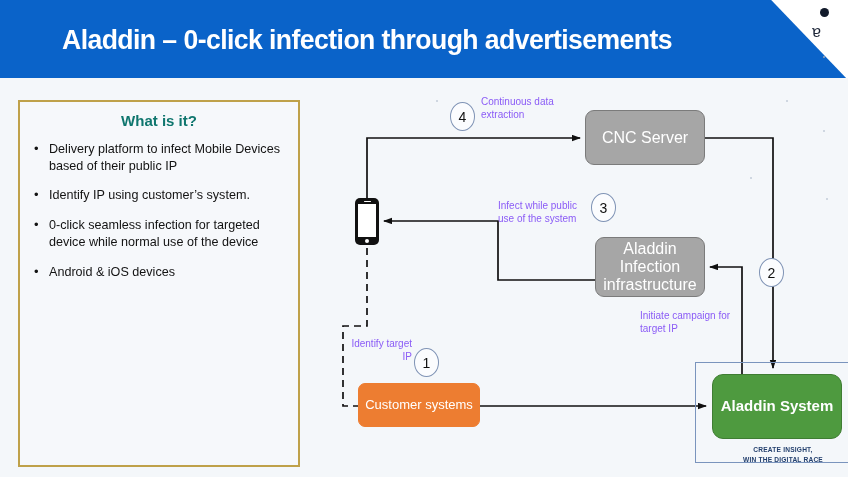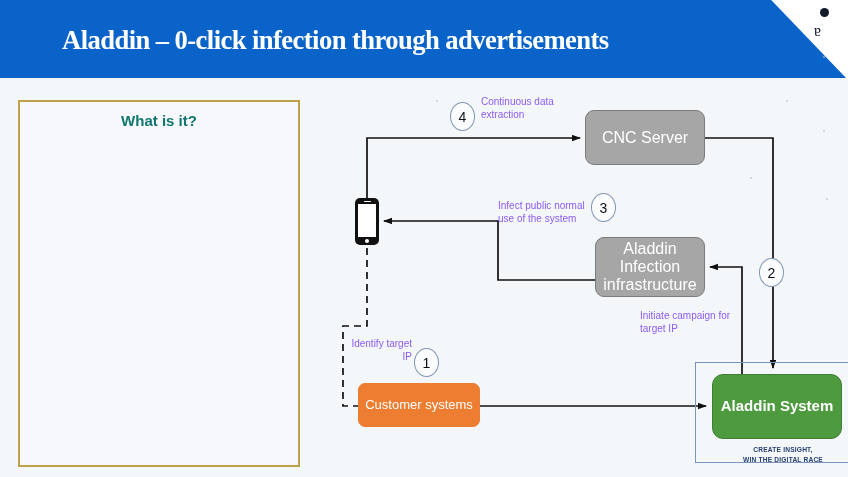--- a/index.html
+++ b/index.html
@@ -19,21 +19,20 @@
   }
 
   
   #banner {
     position: absolute;
     left: 0; top: 0;
     width: 848px;
     height: 78px;
     background: #0a63c9;
     overflow: hidden;
-    font-family: Liberation Serif, serif;
   }
   #banner-title {
     position: absolute;
     left: 62px;
     top: 24px;
     color: #ffffff;
     font-size: 28px;
     font-weight: bold;
     letter-spacing: -0.6px;
     white-space: nowrap;
@@ -276,20 +275,26 @@
   <div id="banner">
     <div id="banner-title">Aladdin – 0-click infection through advertisements</div>
     <div id="corner-wedge"></div>
     <div id="corner-logo-dot"></div>
     <div id="corner-logo-glyph">a</div>
     <div id="corner-logo-speck"></div>
   </div>
 
   <div id="info-panel">
     <div id="info-heading">What is it?</div>
+    <ul id="info-list">
+      <li>Delivery platform to infect Mobile Devices based of their public IP</li>
+      <li>Identify IP using customer’s system.</li>
+      <li>0-click seamless infection for targeted device while normal use of the device</li>
+      <li>Android &amp; iOS devices</li>
+    </ul>
   </div>
 
   <div id="diagram">
 
     <div class="speck" style="left:118px;top:20px;"></div>
     <div class="speck" style="left:468px;top:20px;"></div>
     <div class="speck" style="left:505px;top:50px;"></div>
     <div class="speck" style="left:432px;top:97px;"></div>
     <div class="speck" style="left:508px;top:118px;"></div>
 
@@ -334,17 +339,17 @@
       <div id="phone-home"></div>
     </div>
 
     <div id="step-1" class="step">1</div>
     <div id="step-2" class="step">2</div>
     <div id="step-3" class="step">3</div>
     <div id="step-4" class="step">4</div>
 
     <div id="caption-1" class="caption">Identify target IP</div>
     <div id="caption-2" class="caption">Initiate campaign for target IP</div>
-    <div id="caption-3" class="caption">Infect public normal use of the system</div>
+    <div id="caption-3" class="caption">Infect while public use of the system</div>
     <div id="caption-4" class="caption">Continuous data extraction</div>
 
   </div>
 </div>
 
 </body></html>

